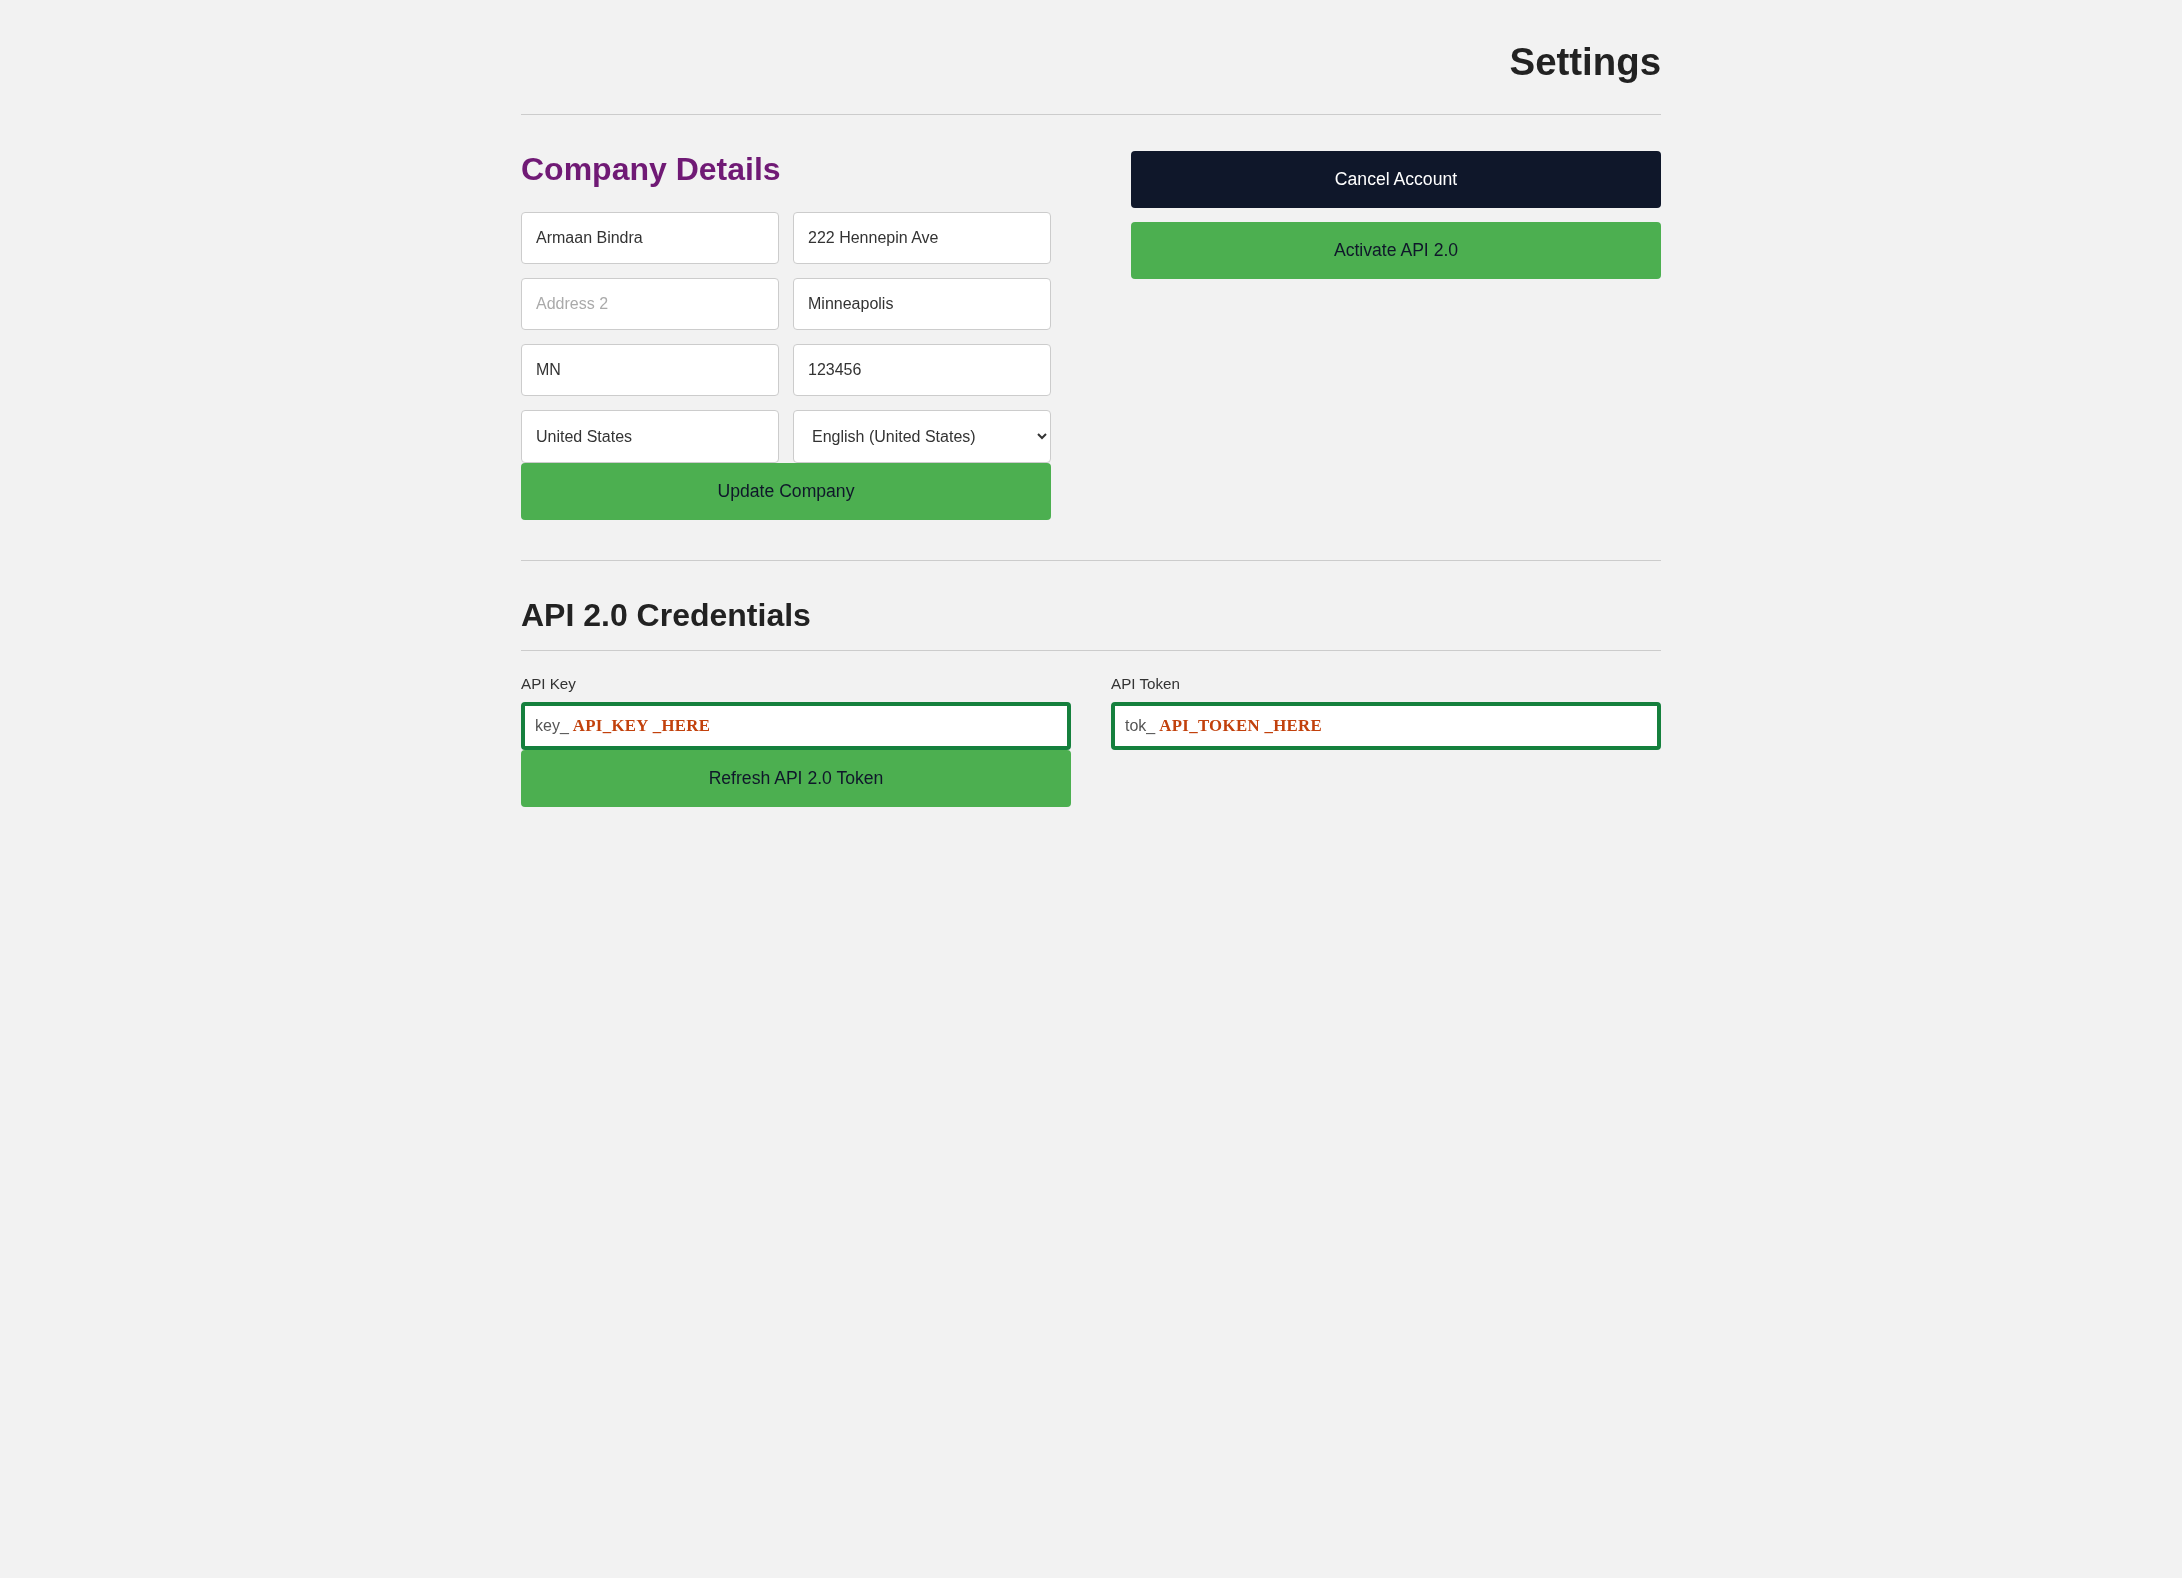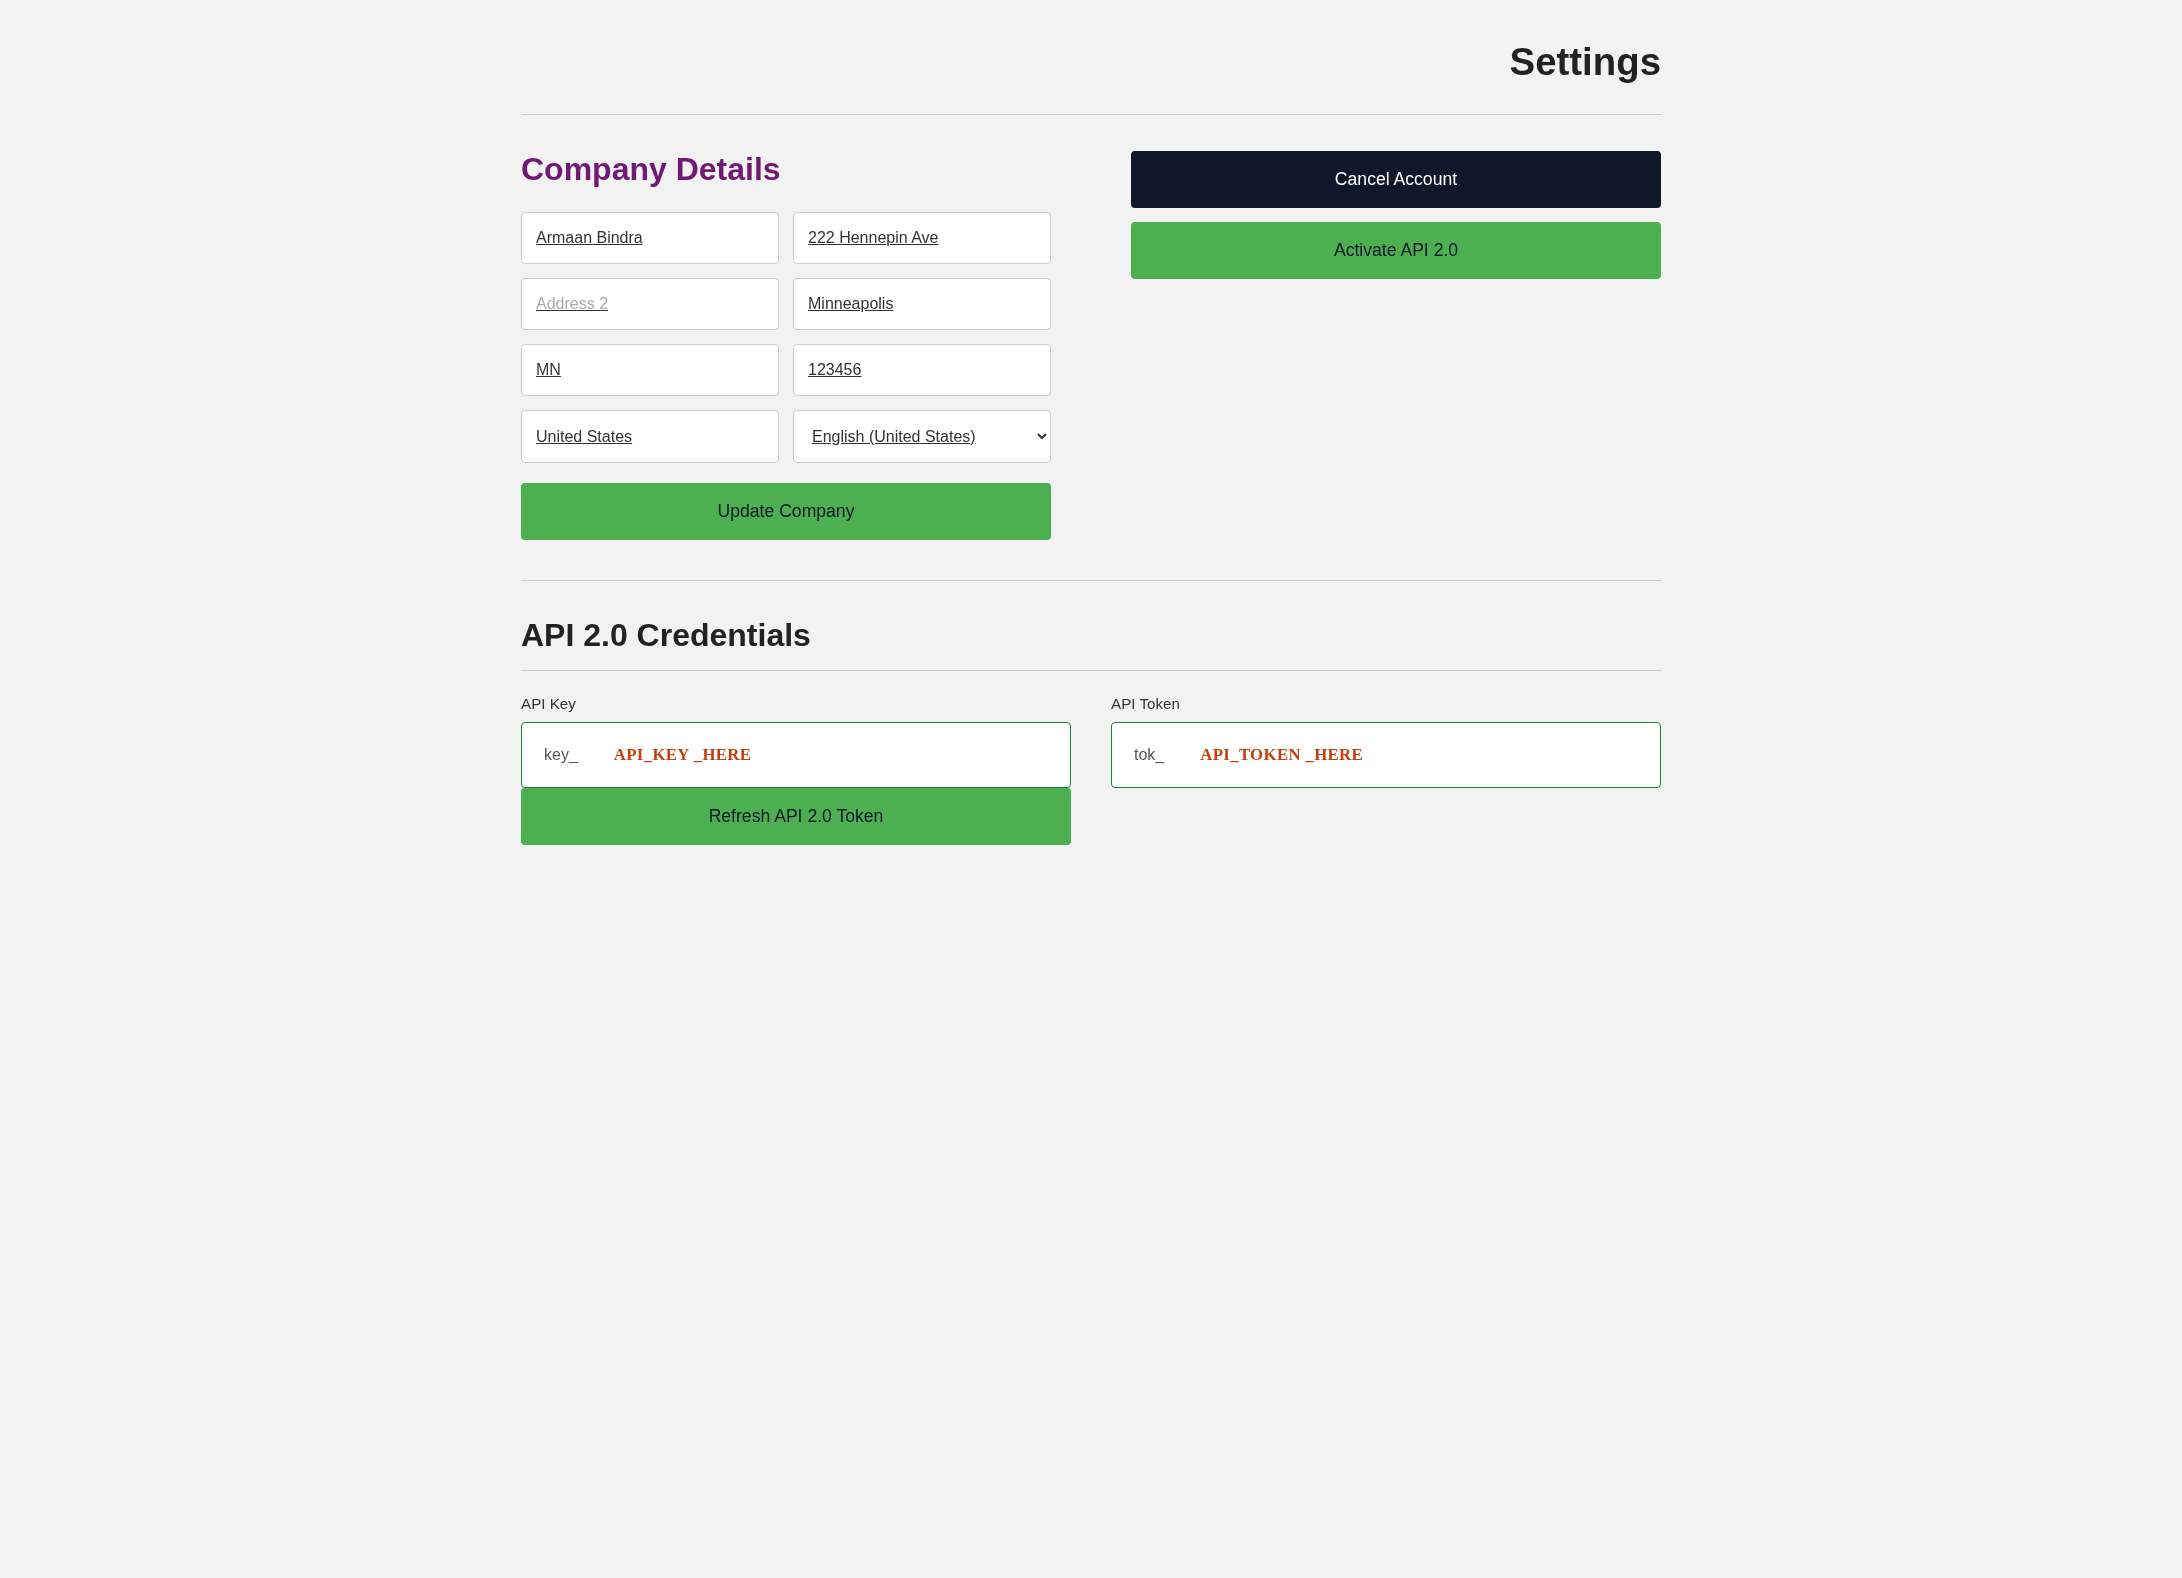--- a/index.html
+++ b/index.html
@@ -52,22 +52,20 @@
       font-size: 2rem;
       font-weight: 700;
       margin-bottom: 24px;
       color: #701a75;
     }
 
     .form-grid {
       display: grid;
       grid-template-columns: 1fr 1fr;
       gap: 14px;
-      margin-bottom: 20px;
-      text-decoration: underline;
     }
 
     .form-input {
       width: 100%;
       padding: 16px 14px;
       font-size: 1rem;
       border: 1px solid #ccc;
       border-radius: 4px;
       background: #fff;
       color: #333;
@@ -134,26 +132,25 @@
     .api-field-label {
       font-size: 0.95rem;
       color: #333;
       margin-bottom: 10px;
       font-weight: 400;
     }
 
     .api-input-wrapper {
       display: flex;
       align-items: center;
-      border: 1px solid #15803d;
+      border: 4px solid #15803d;
       border-radius: 4px;
       background: #fff;
-      padding: 22px;
+      padding: 10px;
       font-size: 1rem;
-      gap: 32px;
     }
 
     .api-prefix {
       color: #555;
       margin-right: 4px;
       white-space: nowrap;
     }
 
     .api-value {
       color: #c2410c;

